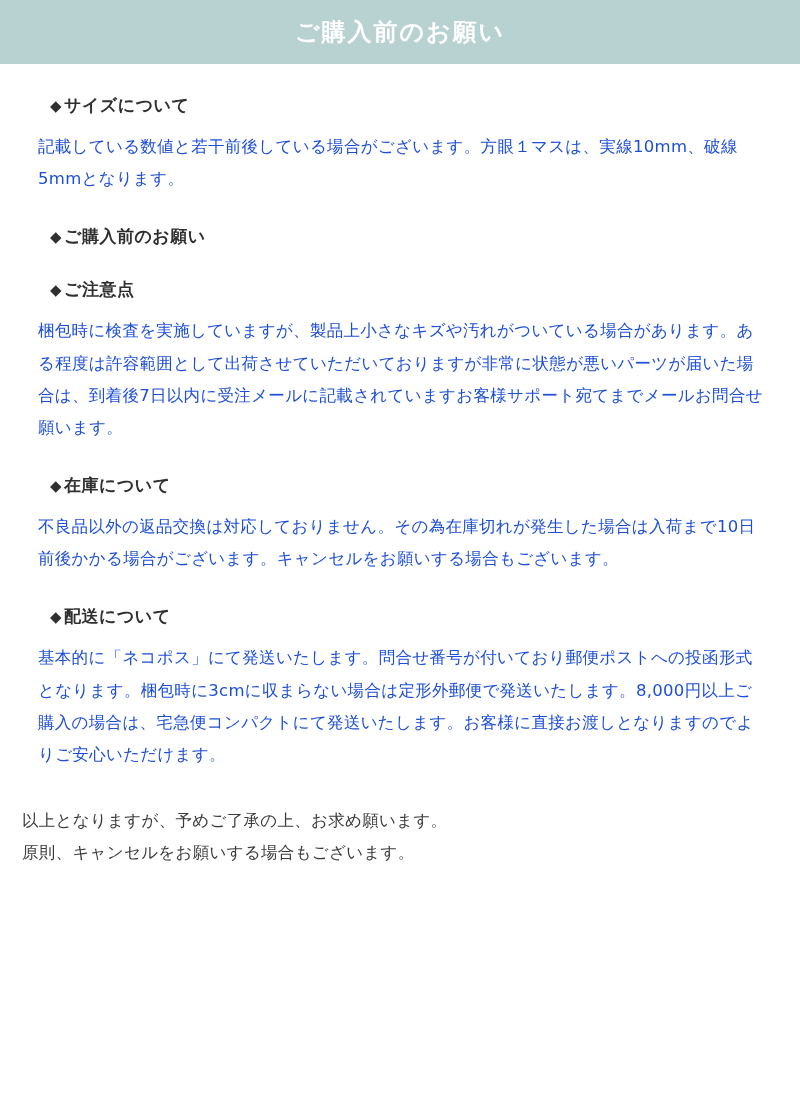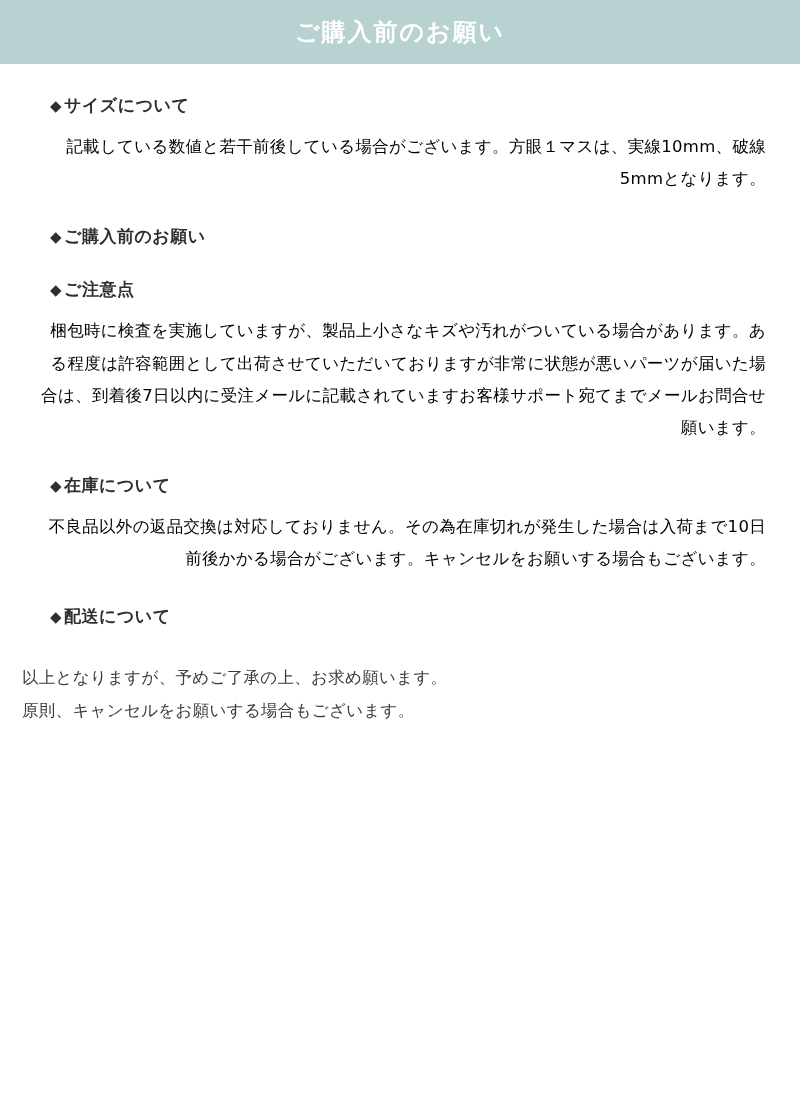--- a/index.html
+++ b/index.html
@@ -45,24 +45,23 @@
     letter-spacing: 0.5px;
   }
   .diamond {
     color: #2f2f2f;
     font-size: 15px;
     margin-right: 2px;
   }
   .section-body {
     font-size: 16.5px;
     line-height: 1.95;
-    color: #000000;
+    color: #1d4ed8;
     margin: 14px 0 0 4px;
     letter-spacing: 0.3px;
-    text-align: right;
   }
   .closing {
     font-size: 16.5px;
     line-height: 1.95;
     color: #3a3a3a;
     margin: 34px 0 8px 4px;
     letter-spacing: 0.3px;
   }
   .closing p {
     margin: 0;
@@ -94,20 +93,21 @@
       <div class="section-body">梱包時に検査を実施していますが、製品上小さなキズや汚れがついている場合があります。ある程度は許容範囲として出荷させていただいておりますが非常に状態が悪いパーツが届いた場合は、到着後7日以内に受注メールに記載されていますお客様サポート宛てまでメールお問合せ願います。</div>
     </div>
 
     <div class="section">
       <div class="section-heading"><span class="diamond">◆</span><span>在庫について</span></div>
       <div class="section-body">不良品以外の返品交換は対応しておりません。その為在庫切れが発生した場合は入荷まで10日前後かかる場合がございます。キャンセルをお願いする場合もございます。</div>
     </div>
 
     <div class="section">
       <div class="section-heading"><span class="diamond">◆</span><span>配送について</span></div>
+      <div class="section-body">基本的に「ネコポス」にて発送いたします。問合せ番号が付いており郵便ポストへの投函形式となります。梱包時に3cmに収まらない場合は定形外郵便で発送いたします。8,000円以上ご購入の場合は、宅急便コンパクトにて発送いたします。お客様に直接お渡しとなりますのでよりご安心いただけます。</div>
     </div>
 
     <div class="closing">
       <p>以上となりますが、予めご了承の上、お求め願います。</p>
       <p>原則、キャンセルをお願いする場合もございます。</p>
     </div>
 
   </div>
 </div>
 

